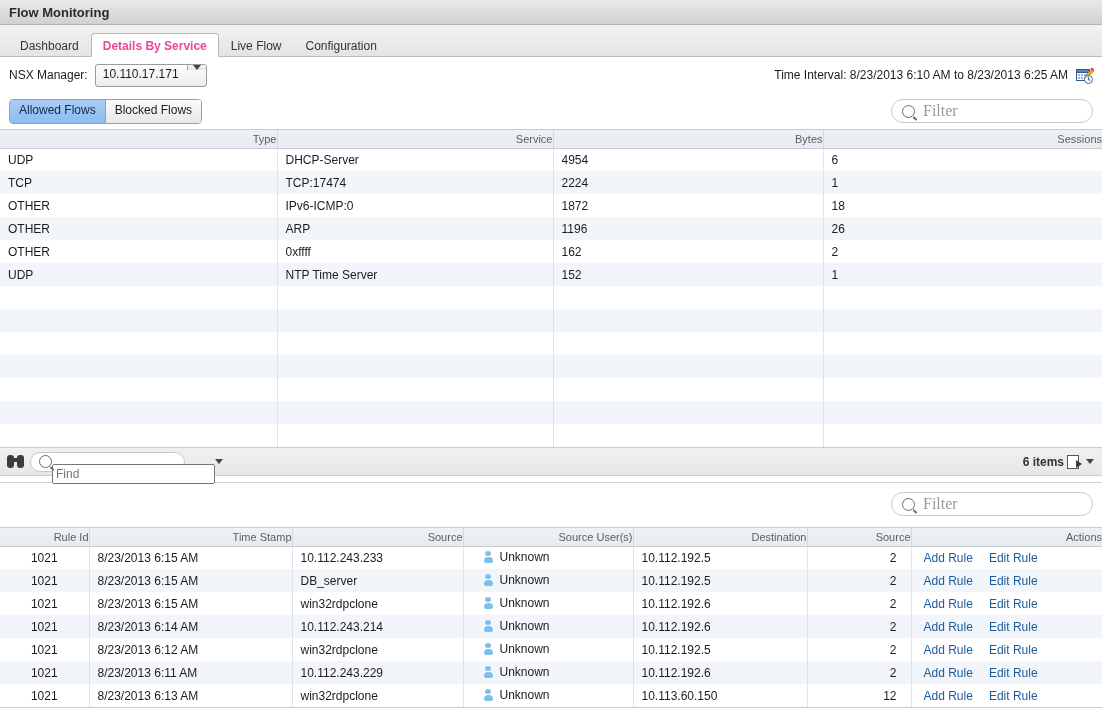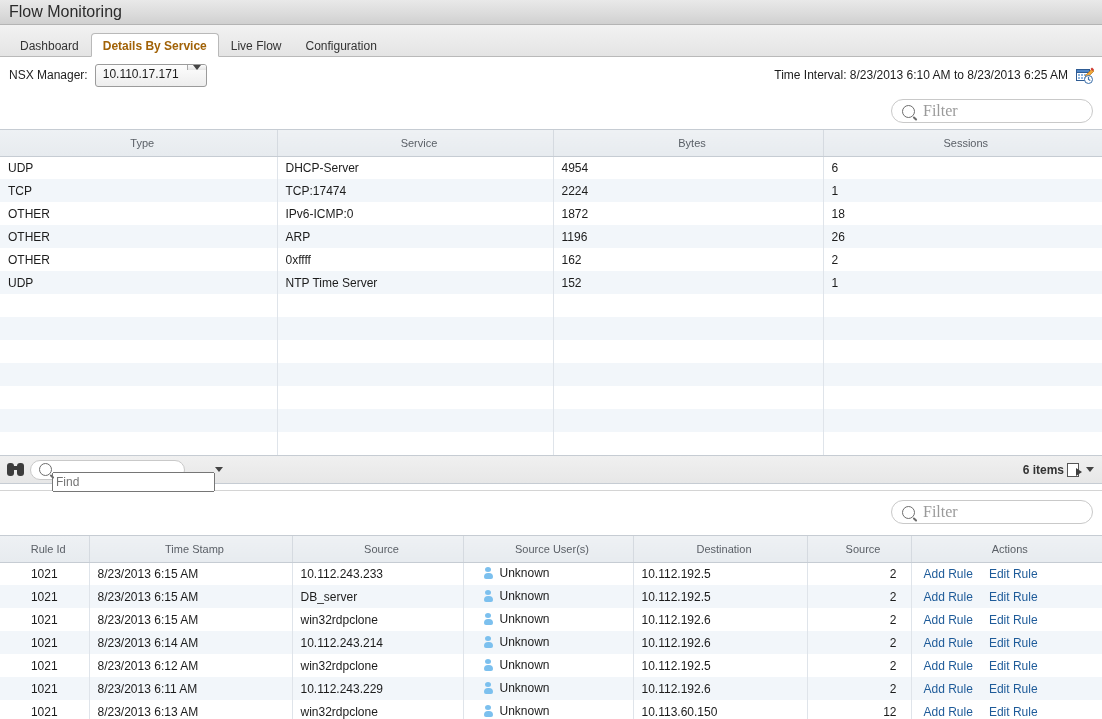--- a/index.html
+++ b/index.html
@@ -22,22 +22,22 @@
   .titlebar {
     height: 25px;
     background: linear-gradient(to bottom, #e9e9e9 0%, #dcdcdc 55%, #d0d0d0 100%);
     border-bottom: 1px solid #b4b4b4;
     display: flex;
     align-items: center;
     padding: 0 0 0 9px;
     box-sizing: border-box;
   }
   .titlebar .title {
-    font-weight: normal;
-    font-size: 16px;
+    font-weight: bold;
+    font-size: 13px;
     color: #2b2b2b;
   }
 
   
   .tabbar {
     height: 32px;
     background: linear-gradient(to bottom, #f2f2f2 0%, #e4e4e4 100%);
     border-bottom: 1px solid #b9b9b9;
     display: flex;
     align-items: flex-end;
@@ -56,21 +56,21 @@
     border-bottom: none;
     position: relative;
     top: 1px;
   }
   .tab.active {
     background: #ffffff;
     border: 1px solid #b9b9b9;
     border-bottom: 1px solid #ffffff;
     border-radius: 4px 4px 0 0;
     font-weight: bold;
-    color: #a16207;
+    color: #ec4899;
   }
 
   
   .mgr-row {
     height: 36px;
     display: flex;
     align-items: center;
     padding: 0 10px 0 9px;
     box-sizing: border-box;
     position: relative;
@@ -213,23 +213,23 @@
     table-layout: fixed;
     width: 1102px;
   }
   .grid th {
     background: linear-gradient(to bottom, #eef1f4 0%, #e7ebef 100%);
     border-bottom: 1px solid #c6ccd3;
     border-right: 1px solid #d5dae0;
     font-weight: normal;
     font-size: 11px;
     color: #5a5f66;
-    text-align: center;
+    text-align: right;
     padding: 0 0 0 8px;
-    height: 26px;
+    height: 18px;
     box-sizing: border-box;
   }
   .grid th:last-child { border-right: none; padding-left: 6px; }
   .grid td {
     border-right: 1px solid #dfe4ea;
     font-size: 12px;
     color: #1c1c1c;
     padding: 0 8px;
     height: 23px;
     box-sizing: border-box;
@@ -430,20 +430,24 @@
         </g>
         <polygon points="9,9 16,2 18,4 11,11" fill="#f0a93b" stroke="#b5761d" stroke-width="0.7"></polygon>
         <polygon points="16,0.5 18,2.5 16.5,4 14.5,2" fill="#d03a2f"></polygon>
         <circle cx="12.5" cy="12.5" r="4" fill="#ffffff" stroke="#3a6ea8"></circle>
         <path d="M12.5 9.8 L12.5 12.5 L14.3 13.6" stroke="#3a6ea8" stroke-width="1.2" fill="none"></path>
       </svg>
     </span>
   </div>
 
   <div class="toolbar-row">
+    <div class="btngroup">
+      <div class="gbtn selected">Allowed Flows</div>
+      <div class="gbtn">Blocked Flows</div>
+    </div>
     <div class="searchbox top-filter">
       <span class="mag"></span>
       <input class="sinput" type="text" placeholder="Filter" style="">
     </div>
   </div>
 
   <div class="grid t1">
     <table>
       <colgroup>
         <col class="c-type">

